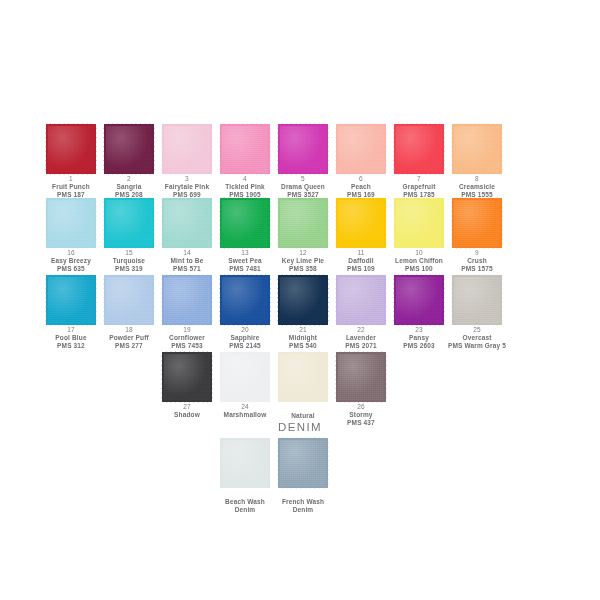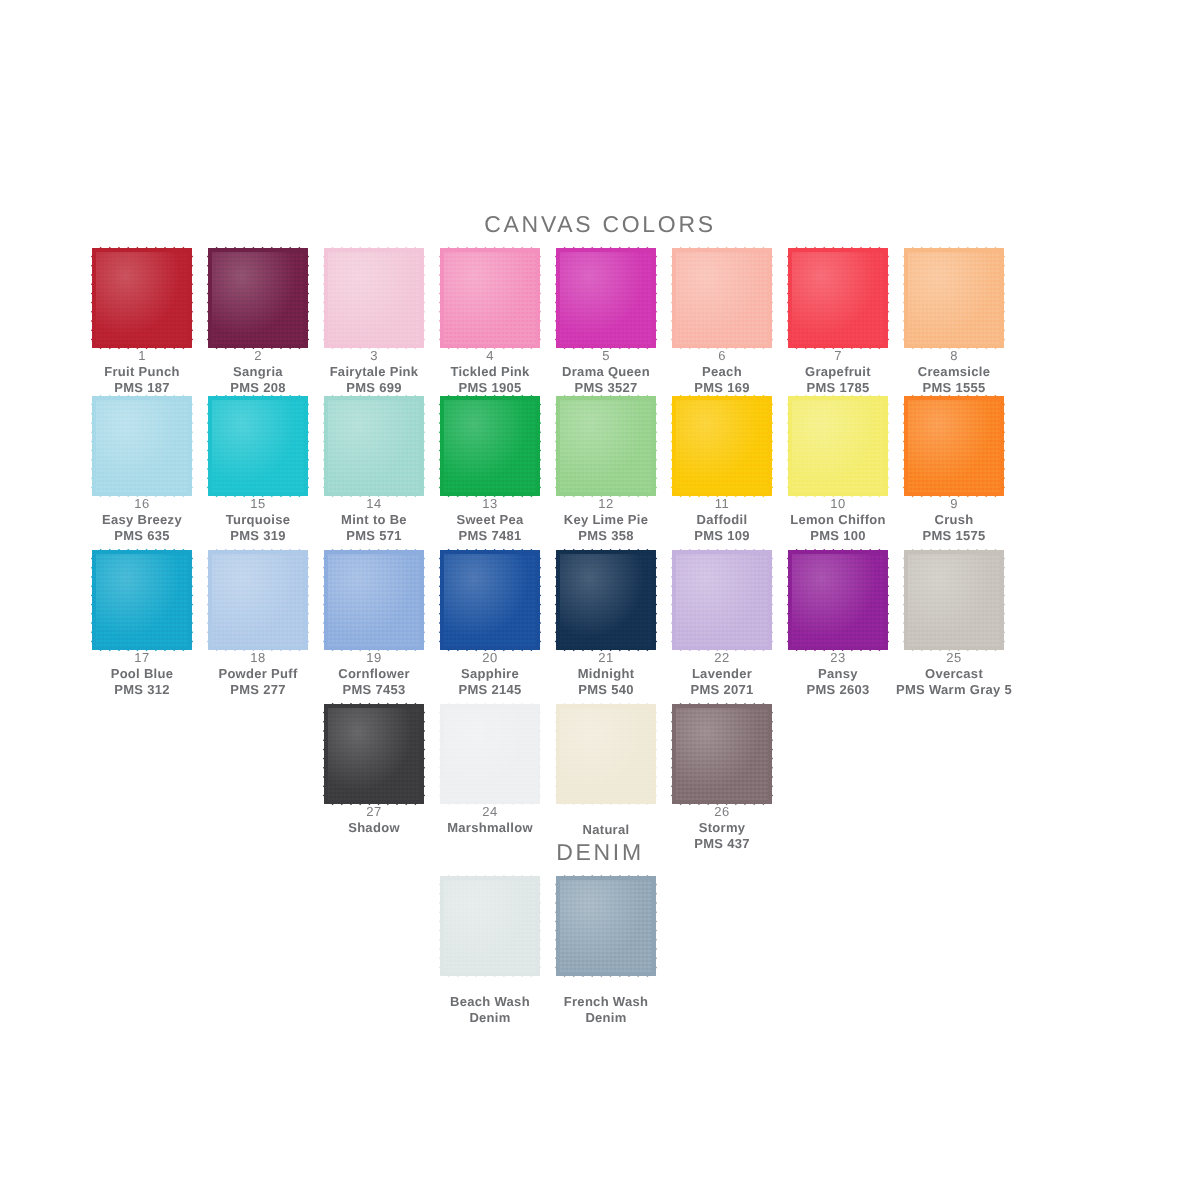--- a/index.html
+++ b/index.html
@@ -138,21 +138,20 @@
     font-weight: 600;
     letter-spacing: .15px;
   }
   .name.no-num { margin-top: 11.5px; }
 </style>
 </head>
 <body>
 
 <div id="sheet">
 
-  <div class="section-title" id="canvas-title">CANVAS COLORS</div>
 
   <div class="row" id="row-1">
       <div class="cell" style="left: 42px;">
         <div class="swatch-wrap">
           <svg class="pink-edge" viewBox="0 0 52 52" width="52" height="52" aria-hidden="true">
             <polygon points="3.00,3.00 5.30,0.40 7.60,3.00 9.90,0.40 12.20,3.00 14.50,0.40 16.80,3.00 19.10,0.40 21.40,3.00 23.70,0.40 26.00,3.00 28.30,0.40 30.60,3.00 32.90,0.40 35.20,3.00 37.50,0.40 39.80,3.00 42.10,0.40 44.40,3.00 46.70,0.40 49.00,3.00 51.60,5.30 49.00,7.60 51.60,9.90 49.00,12.20 51.60,14.50 49.00,16.80 51.60,19.10 49.00,21.40 51.60,23.70 49.00,26.00 51.60,28.30 49.00,30.60 51.60,32.90 49.00,35.20 51.60,37.50 49.00,39.80 51.60,42.10 49.00,44.40 51.60,46.70 49.00,49.00 46.70,51.60 44.40,49.00 42.10,51.60 39.80,49.00 37.50,51.60 35.20,49.00 32.90,51.60 30.60,49.00 28.30,51.60 26.00,49.00 23.70,51.60 21.40,49.00 19.10,51.60 16.80,49.00 14.50,51.60 12.20,49.00 9.90,51.60 7.60,49.00 5.30,51.60 3.00,49.00 0.40,46.70 3.00,44.40 0.40,42.10 3.00,39.80 0.40,37.50 3.00,35.20 0.40,32.90 3.00,30.60 0.40,28.30 3.00,26.00 0.40,23.70 3.00,21.40 0.40,19.10 3.00,16.80 0.40,14.50 3.00,12.20 0.40,9.90 3.00,7.60 0.40,5.30" fill="#b8202f"></polygon>
           </svg>
           <div class="swatch" style="--c: #b8202f; background: rgb(184, 32, 47);">
             <div class="texture"></div>
             <div class="sheen"></div>

